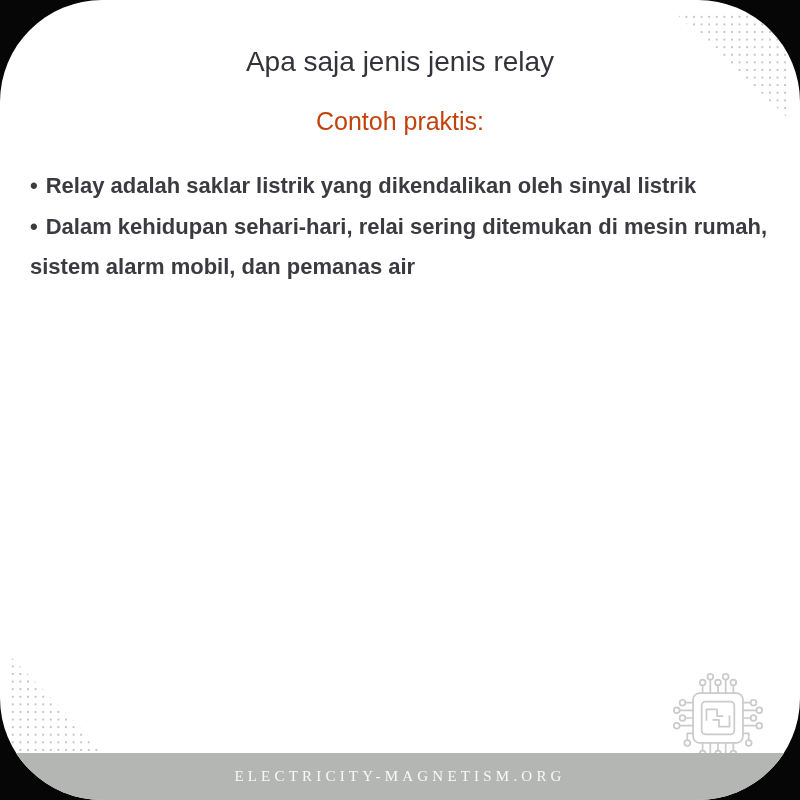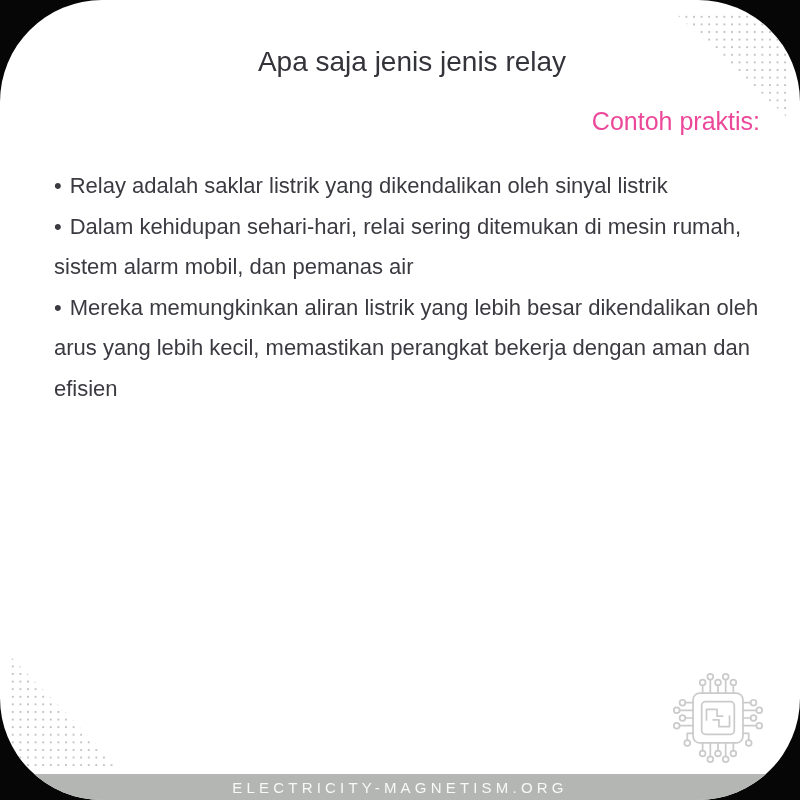--- a/index.html
+++ b/index.html
@@ -1,64 +1,63 @@
 <!DOCTYPE html>
 <html><head>
 <meta charset="utf-8">
 <style>
   html,body{margin:0;padding:0;background:#060606;}
   .stage{position:relative;width:800px;height:800px;background:#060606;overflow:hidden;
          font-family:"Liberation Sans","DejaVu Sans",sans-serif;}
-  .card{position:absolute;inset:0;background:#ffffff;border-radius:102px;overflow:hidden;padding-left:24px;}
+  .card{position:absolute;inset:0;background:#ffffff;border-radius:102px;overflow:hidden;}
 
   
   .dots{position:absolute;
         background-image:radial-gradient(circle,#c4c4c4 1.1px,rgba(0,0,0,0) 1.35px);
         background-size:7.6px 7.6px;}
   .dots-tr{top:13px;right:9px;width:116px;height:108px;
            clip-path:polygon(0 0,100% 0,100% 100%);}
   .dots-bl{left:9px;bottom:33px;width:110px;height:112px;
            clip-path:polygon(0 0,100% 100%,0 100%);}
 
   
   .title{margin:44px 40px 0;text-align:center;font-size:28px;line-height:36px;
          color:#33333a;font-weight:400;}
   .intro{margin:29px 30px 0;font-size:22px;line-height:40px;color:#3a3a41;}
-  .heading{margin:24px 40px 0;text-align:right;font-size:25px;line-height:34px;
-           color:#ec4899;font-weight:400;}
+  .heading{margin:24px 40px 0;text-align:center;font-size:25px;line-height:34px;
+           color:#c2410c;font-weight:400;}
   .list{margin:28px 30px 0;}
-  .list p{margin:0;font-size:22px;line-height:40.5px;color:#3a3a41;}
+  .list p{margin:0;font-size:22px;line-height:40.5px;color:#3a3a41;font-weight:bold;}
   .marker{margin-right:8px;}
 
   
   .chip{position:absolute;right:34px;bottom:30px;width:96px;height:104px;}
 
   
-  .footer-bar{position:absolute;left:0;right:0;bottom:0;height:26px;background:#b4b6b4;
-              display:flex;align-items:center;justify-content:center;}
+  .footer-bar{position:absolute;left:0;right:0;bottom:0;height:47px;background:#b4b6b4;
+              display:flex;align-items:center;justify-content:center;font-family:Liberation Serif, serif;}
   .footer-bar span{font-size:15px;letter-spacing:4.2px;color:#f8f8f8;font-weight:400;}
 </style>
 </head>
 <body>
 
 <div class="stage">
   <div class="card">
 
     <div class="dots dots-tr"></div>
     <div class="dots dots-bl"></div>
 
     <h1 class="title">Apa saja jenis jenis relay</h1>
 
 
     <h2 class="heading">Contoh praktis:</h2>
 
     <div class="list">
       <p><span class="marker">•</span><span>Relay adalah saklar listrik yang dikendalikan oleh sinyal listrik</span></p>
       <p><span class="marker">•</span><span>Dalam kehidupan sehari-hari, relai sering ditemukan di mesin rumah, sistem alarm mobil, dan pemanas air</span></p>
-      <p><span class="marker">•</span><span>Mereka memungkinkan aliran listrik yang lebih besar dikendalikan oleh arus yang lebih kecil, memastikan perangkat bekerja dengan aman dan efisien</span></p>
     </div>
 
     <svg class="chip" viewBox="0 0 100 100" fill="none" stroke="#cbcbcb" stroke-width="1.8" stroke-linecap="round" stroke-linejoin="round">
 
       <rect x="24" y="24" width="52" height="52" rx="7"></rect>
       <rect x="33" y="33" width="34" height="34" rx="4"></rect>
 
       <path d="M38 52 v-11 h11 v7 h6"></path>
       <path d="M62 48 v11 h-11 v-7 h-6"></path>
 

